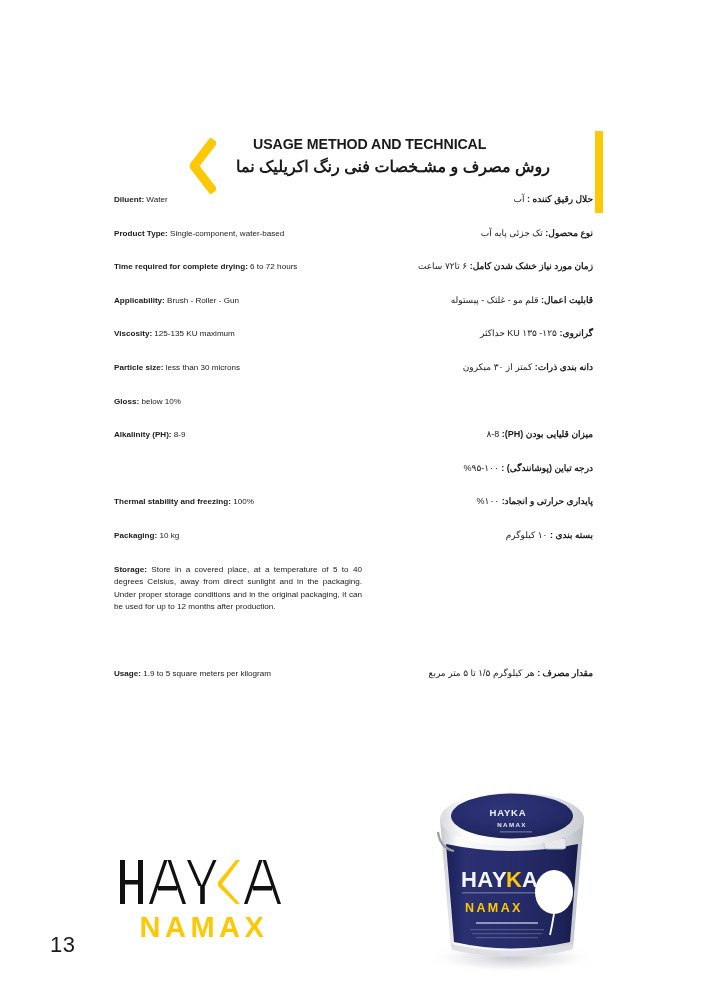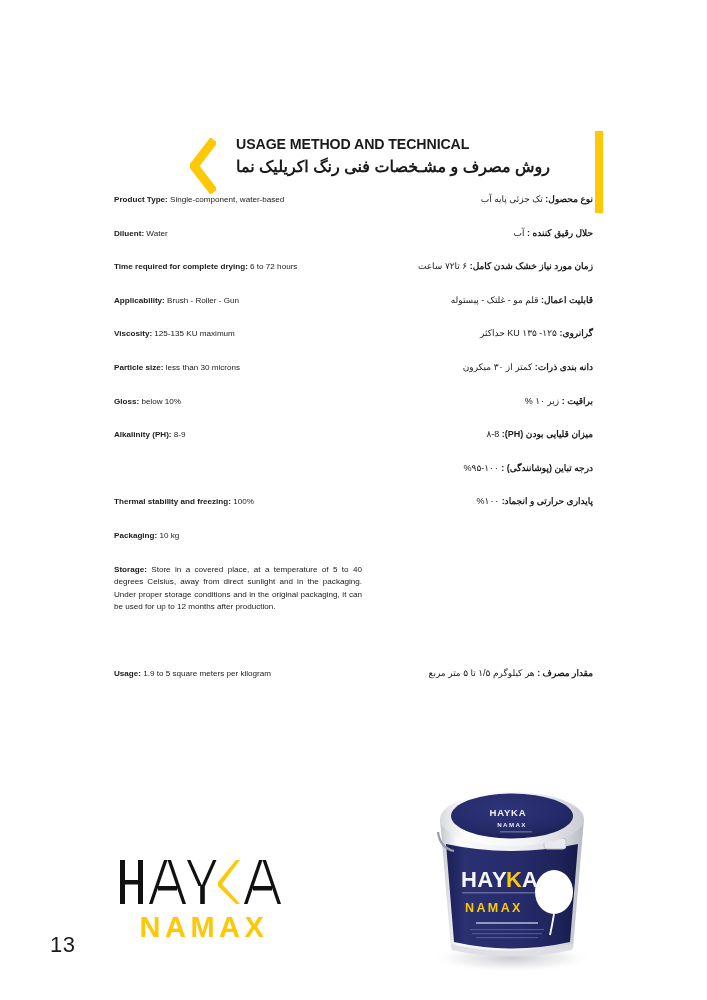--- a/index.html
+++ b/index.html
@@ -53,20 +53,21 @@
   }
 
   .header-line {
     font-size: 14.2px;
     font-weight: bold;
     letter-spacing: -0.1px;
     color: #1a1a1a;
     line-height: 17.5px;
     text-align: left;
     white-space: nowrap;
+    margin-left: 17px;
   }
 
   .header-fa {
     font-size: 16px;
     font-weight: bold;
     color: #1a1a1a;
     line-height: 24px;
     text-align: left;
     direction: rtl;
     margin-top: 1px;
@@ -178,30 +179,30 @@
 
     <div class="header-text">
       <div class="header-line">USAGE METHOD AND TECHNICAL</div>
       <div class="header-fa">روش مصرف و مشـخصات فنی رنگ اکریلیک نما</div>
     </div>
   </div>
 
   <div class="specs">
 
     <div class="spec-row">
+      <div class="spec-en"><span class="k">Diluent:</span><span> Water</span></div>
+      <div class="spec-fa"><span class="k">حلال رقیق کننده :</span><span> آب</span></div>
+    </div>
+
+    <div class="spec-row">
       <div class="spec-en"><span class="k">Product Type:</span><span> Single-component, water-based</span></div>
       <div class="spec-fa"><span class="k">نوع محصول:</span><span> تک جزئی  پایه آب</span></div>
     </div>
 
     <div class="spec-row">
-      <div class="spec-en"><span class="k">Diluent:</span><span> Water</span></div>
-      <div class="spec-fa"><span class="k">حلال رقیق کننده :</span><span> آب</span></div>
-    </div>
-
-    <div class="spec-row">
       <div class="spec-en"><span class="k">Time required for complete drying:</span><span> 6 to 72 hours</span></div>
       <div class="spec-fa"><span class="k">زمان مورد نیاز خشک شدن کامل:</span><span> ۶ تا۷۲ ساعت</span></div>
     </div>
 
     <div class="spec-row">
       <div class="spec-en"><span class="k">Applicability:</span><span> Brush - Roller - Gun</span></div>
       <div class="spec-fa"><span class="k">قابلیت اعمال:</span><span> قلم مو - غلتک - پیستوله</span></div>
     </div>
 
     <div class="spec-row">
@@ -209,39 +210,39 @@
       <div class="spec-fa"><span class="k">گرانروی:</span><span> ۱۲۵- ۱۳۵ KU حداکثر</span></div>
     </div>
 
     <div class="spec-row">
       <div class="spec-en"><span class="k">Particle size:</span><span> less than 30 microns</span></div>
       <div class="spec-fa"><span class="k">دانه بندی ذرات:</span><span> کمتر از ۳۰ میکرون</span></div>
     </div>
 
     <div class="spec-row">
       <div class="spec-en"><span class="k">Gloss:</span><span> below 10%</span></div>
-      <div class="spec-fa"><span class="k">براقیت :</span><span> زیر ۱۰ %</span></div>
     </div>
 
     <div class="spec-row">
       <div class="spec-en"><span class="k">Alkalinity (PH):</span><span> 8-9</span></div>
       <div class="spec-fa"><span class="k">میزان قلیایی بودن (PH):</span><span> ۸-8</span></div>
     </div>
 
     <div class="spec-row">
       <div class="spec-fa"><span class="k">درجه تباین (پوشانندگی) :</span><span> ۱۰۰-۹۵%</span></div>
     </div>
 
     <div class="spec-row">
       <div class="spec-en"><span class="k">Thermal stability and freezing:</span><span> 100%</span></div>
       <div class="spec-fa"><span class="k">پایداری حرارتی و انجماد:</span><span> ۱۰۰%</span></div>
     </div>
 
     <div class="spec-row">
       <div class="spec-en"><span class="k">Packaging:</span><span> 10 kg</span></div>
+      <div class="spec-fa"><span class="k">بسته بندی :</span><span> ۱۰ کیلوگرم</span></div>
     </div>
 
     <div class="spec-row tall">
       <div class="spec-en"><span class="k">Storage:</span><span> Store in a covered place, at a temperature of 5 to 40 degrees Celsius, away from direct sunlight and in the packaging. Under proper storage conditions and in the original packaging, it can be used for up to 12 months after production.</span></div>
     </div>
 
     <div class="spec-row">
       <div class="spec-en"><span class="k">Usage:</span><span> 1.9 to 5 square meters per kilogram</span></div>
       <div class="spec-fa"><span class="k">مقدار مصرف :</span><span> هر کیلوگرم ۱/۵ تا ۵ متر مربع</span></div>
     </div>

